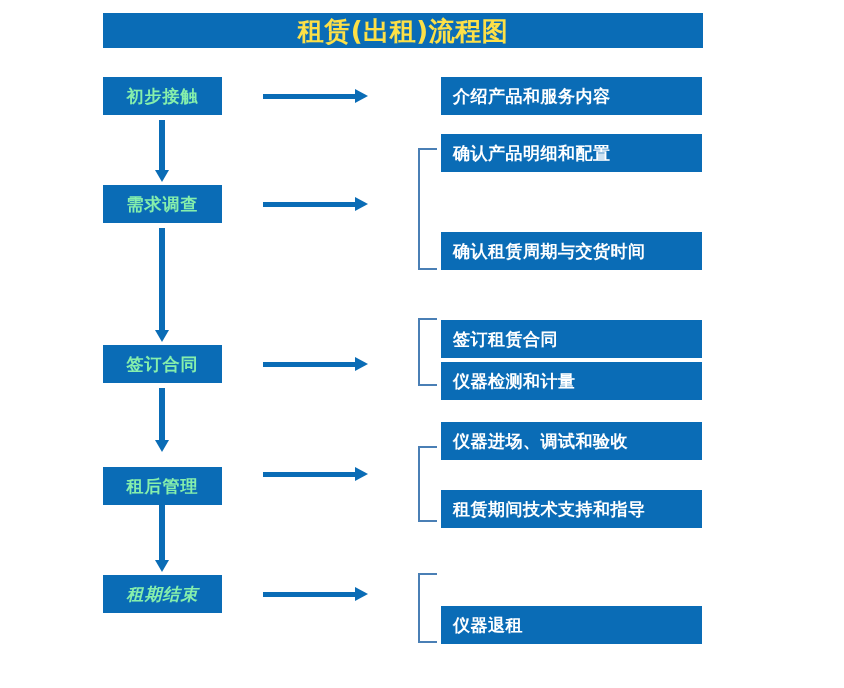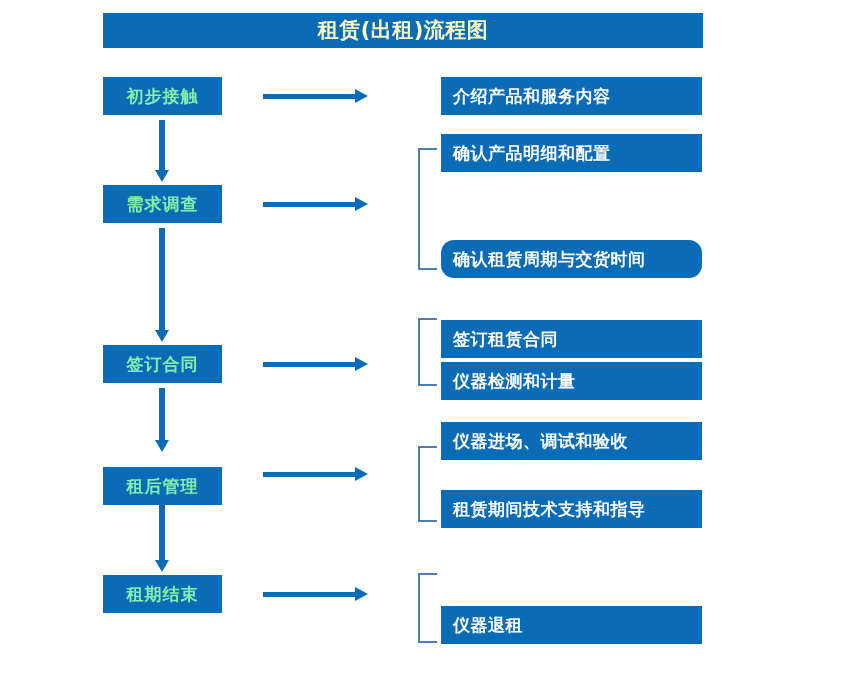--- a/index.html
+++ b/index.html
@@ -19,25 +19,25 @@
   }
 
   
   .title-bar {
     position: absolute;
     left: 103px;
     top: 13px;
     width: 600px;
     height: 35px;
     background: #0a6cb6;
-    color: #fef9c3;
+    color: #fde047;
     display: flex;
     align-items: center;
     justify-content: center;
-    font-size: 21px;
+    font-size: 26px;
     font-weight: bold;
     letter-spacing: 0.5px;
     line-height: 1;
   }
 
   
   .stage-box {
     position: absolute;
     left: 103px;
     width: 119px;
@@ -138,21 +138,21 @@
   <div class="title-bar">租赁(出租)流程图</div>
 
   <div class="stage-box" style="top:77px;">初步接触</div>
 
   <div class="stage-box" style="top:185px;">需求调查</div>
 
   <div class="stage-box" style="top:345px;">签订合同</div>
 
   <div class="stage-box" style="top:467px;">租后管理</div>
 
-  <div class="stage-box" style="top:575px;">租期结束</div>
+  <div class="stage-box" style="top:575px;font-style:italic;">租期结束</div>
 
   <div class="v-arrow" style="left:155px; top:120px; height:62px;">
     <div class="shaft" style="height:50px;"></div>
     <div class="head"></div>
   </div>
 
   <div class="v-arrow" style="left:155px; top:228px; height:114px;">
     <div class="shaft" style="height:102px;"></div>
     <div class="head"></div>
   </div>
@@ -198,21 +198,21 @@
 
   <div class="bracket" style="top:446px; height:76px;"></div>
 
   <div class="bracket" style="top:573px; height:70px;"></div>
 
   <div class="detail-box" style="top:77px;">介绍产品和服务内容</div>
 
   <div class="detail-box" style="top:134px;">确认产品明细和配置</div>
 
 
-  <div class="detail-box" style="top:240px;border-radius:13px;">确认租赁周期与交货时间</div>
+  <div class="detail-box" style="top:232px;">确认租赁周期与交货时间</div>
 
   <div class="detail-box" style="top:320px;">签订租赁合同</div>
 
   <div class="detail-box" style="top:362px;">仪器检测和计量</div>
 
   <div class="detail-box" style="top:422px;">仪器进场、调试和验收</div>
 
   <div class="detail-box" style="top:490px;">租赁期间技术支持和指导</div>
 
   <div class="detail-box" style="top:582px;margin-top:24px;">仪器退租</div>

